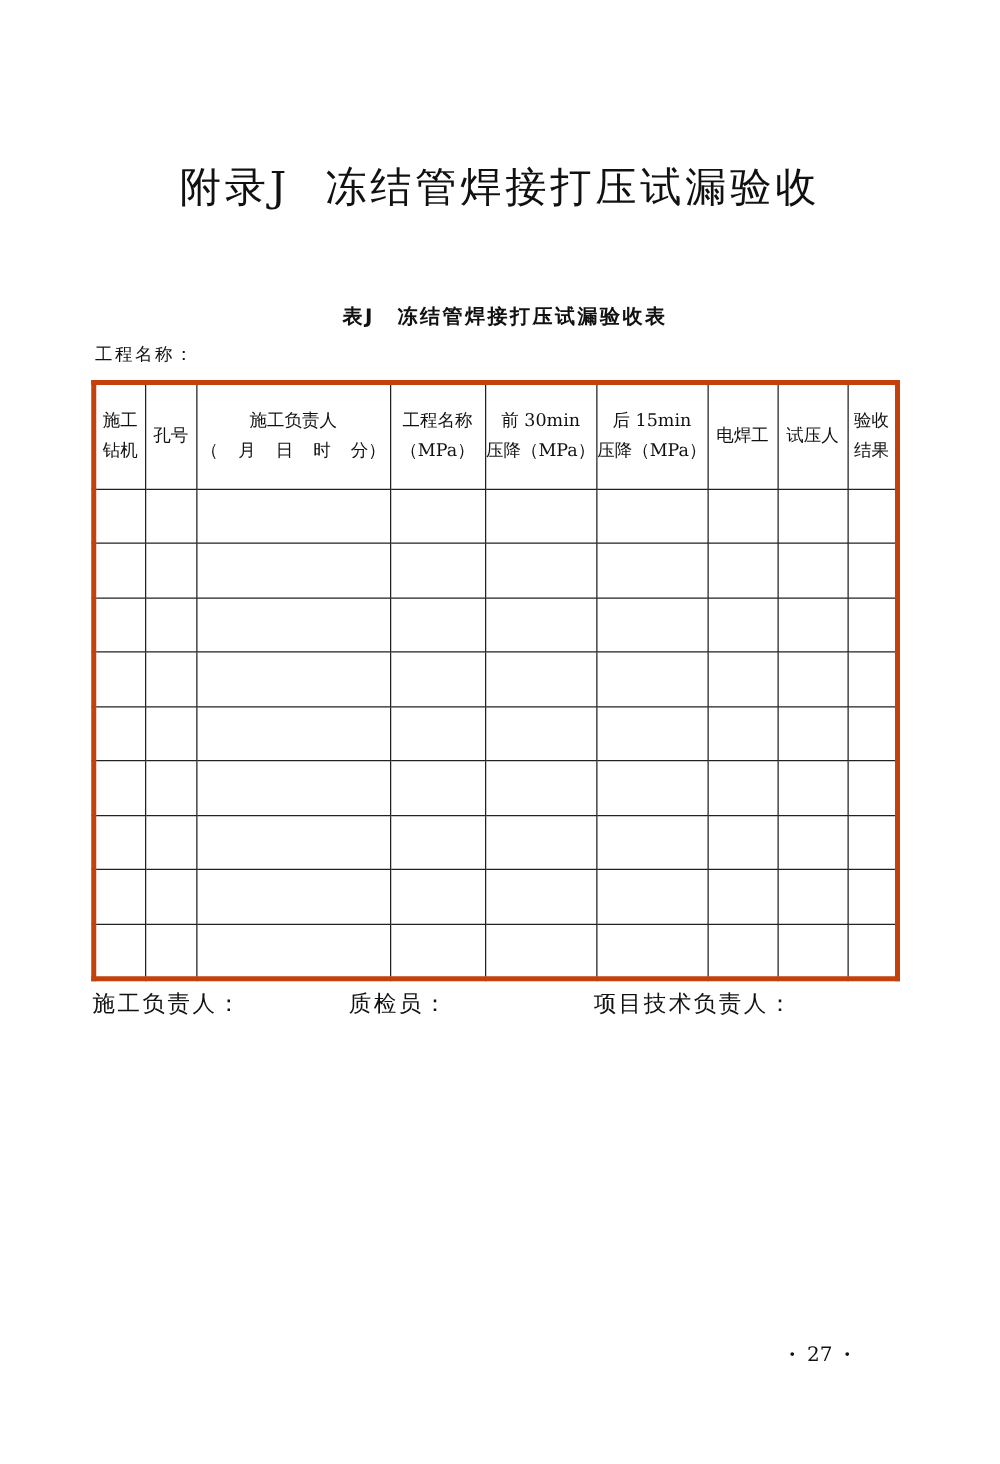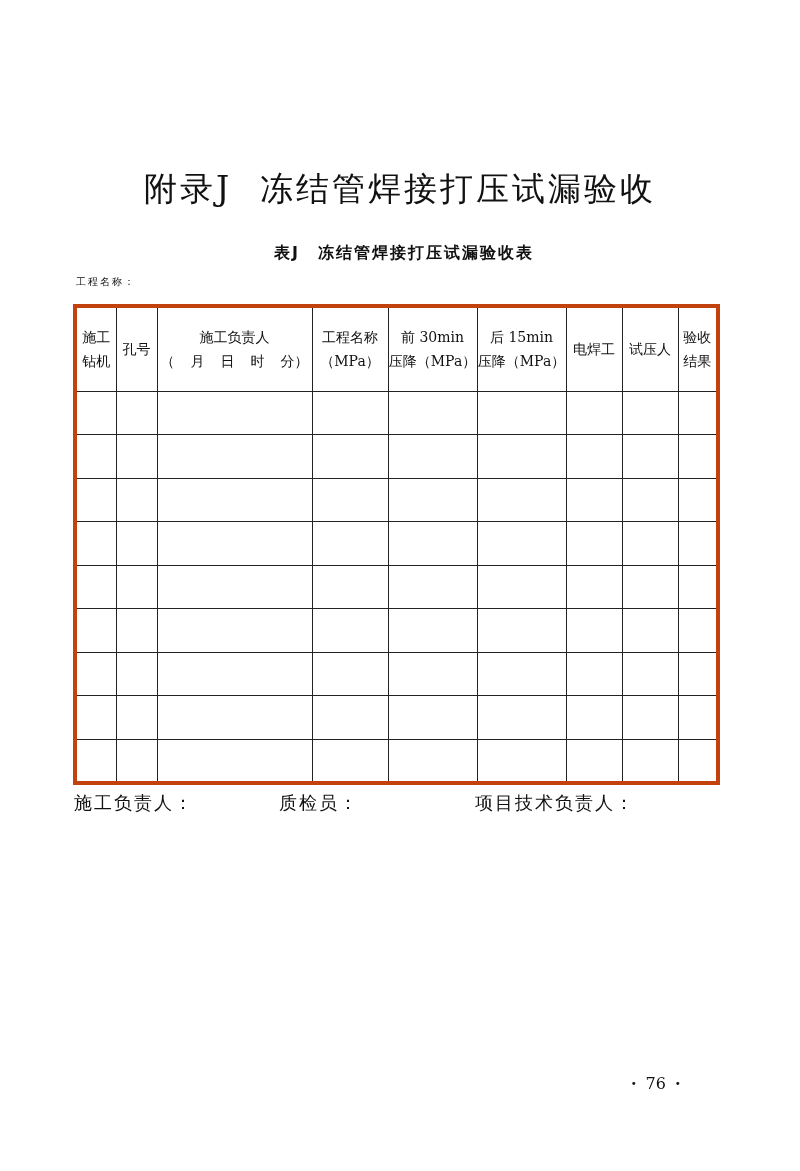--- a/index.html
+++ b/index.html
@@ -4,32 +4,32 @@
 <style>
   html, body { margin: 0; padding: 0; }
   body {
     width: 800px; height: 1171px; background: #ffffff; position: relative;
     font-family: "DejaVu Serif", "Liberation Serif", serif; color: #111;
     overflow: hidden;
   }
   .abs { position: absolute; }
   .appendix-title {
     left: 0; width: 800px; top: 128px; text-align: center;
-    font-size: 33px; letter-spacing: 3px; font-weight: normal; margin-top: 39px;
+    font-size: 33px; letter-spacing: 3px; font-weight: normal;
   }
   .appendix-title .gap { display: inline-block; width: 28px; }
   .table-caption {
     left: 0; width: 728px; top: 243px; text-align: center;
     font-family: "DejaVu Sans", "Liberation Sans", sans-serif;
     font-size: 16px; font-weight: bold; letter-spacing: 2px;
     padding-left: 80px; box-sizing: border-box;
   }
   .table-caption .gap { display: inline-block; width: 18px; }
   .project-name {
-    left: 76px; top: 275px; font-size: 10px; letter-spacing: 2px;
+    left: 76px; top: 275px; font-size: 14px; letter-spacing: 2px;
   }
   table.form {
     position: absolute; left: 73px; top: 304px;
     border-collapse: collapse; table-layout: fixed;
     border: 4px solid #c2410c;
   }
   table.form td, table.form th {
     border: 1.5px solid #222; padding: 0; font-weight: normal;
     font-size: 14px; line-height: 24px; text-align: center; vertical-align: middle;
   }
@@ -211,14 +211,14 @@
         <td></td>
       </tr>
 </tbody>
   </table>
 
 <div class="abs footer-line" style="left:74px">施工负责人：</div>
 <div class="abs footer-line" style="left:279px">质检员：</div>
 <div class="abs footer-line" style="left:475px">项目技术负责人：</div>
 
 <div class="abs page-number">
-  <span class="dot">·</span><span>76</span><span class="dot">·</span>
+  <span class="dot">·</span><span>27</span><span class="dot">·</span>
 </div>
 
 </body></html>

